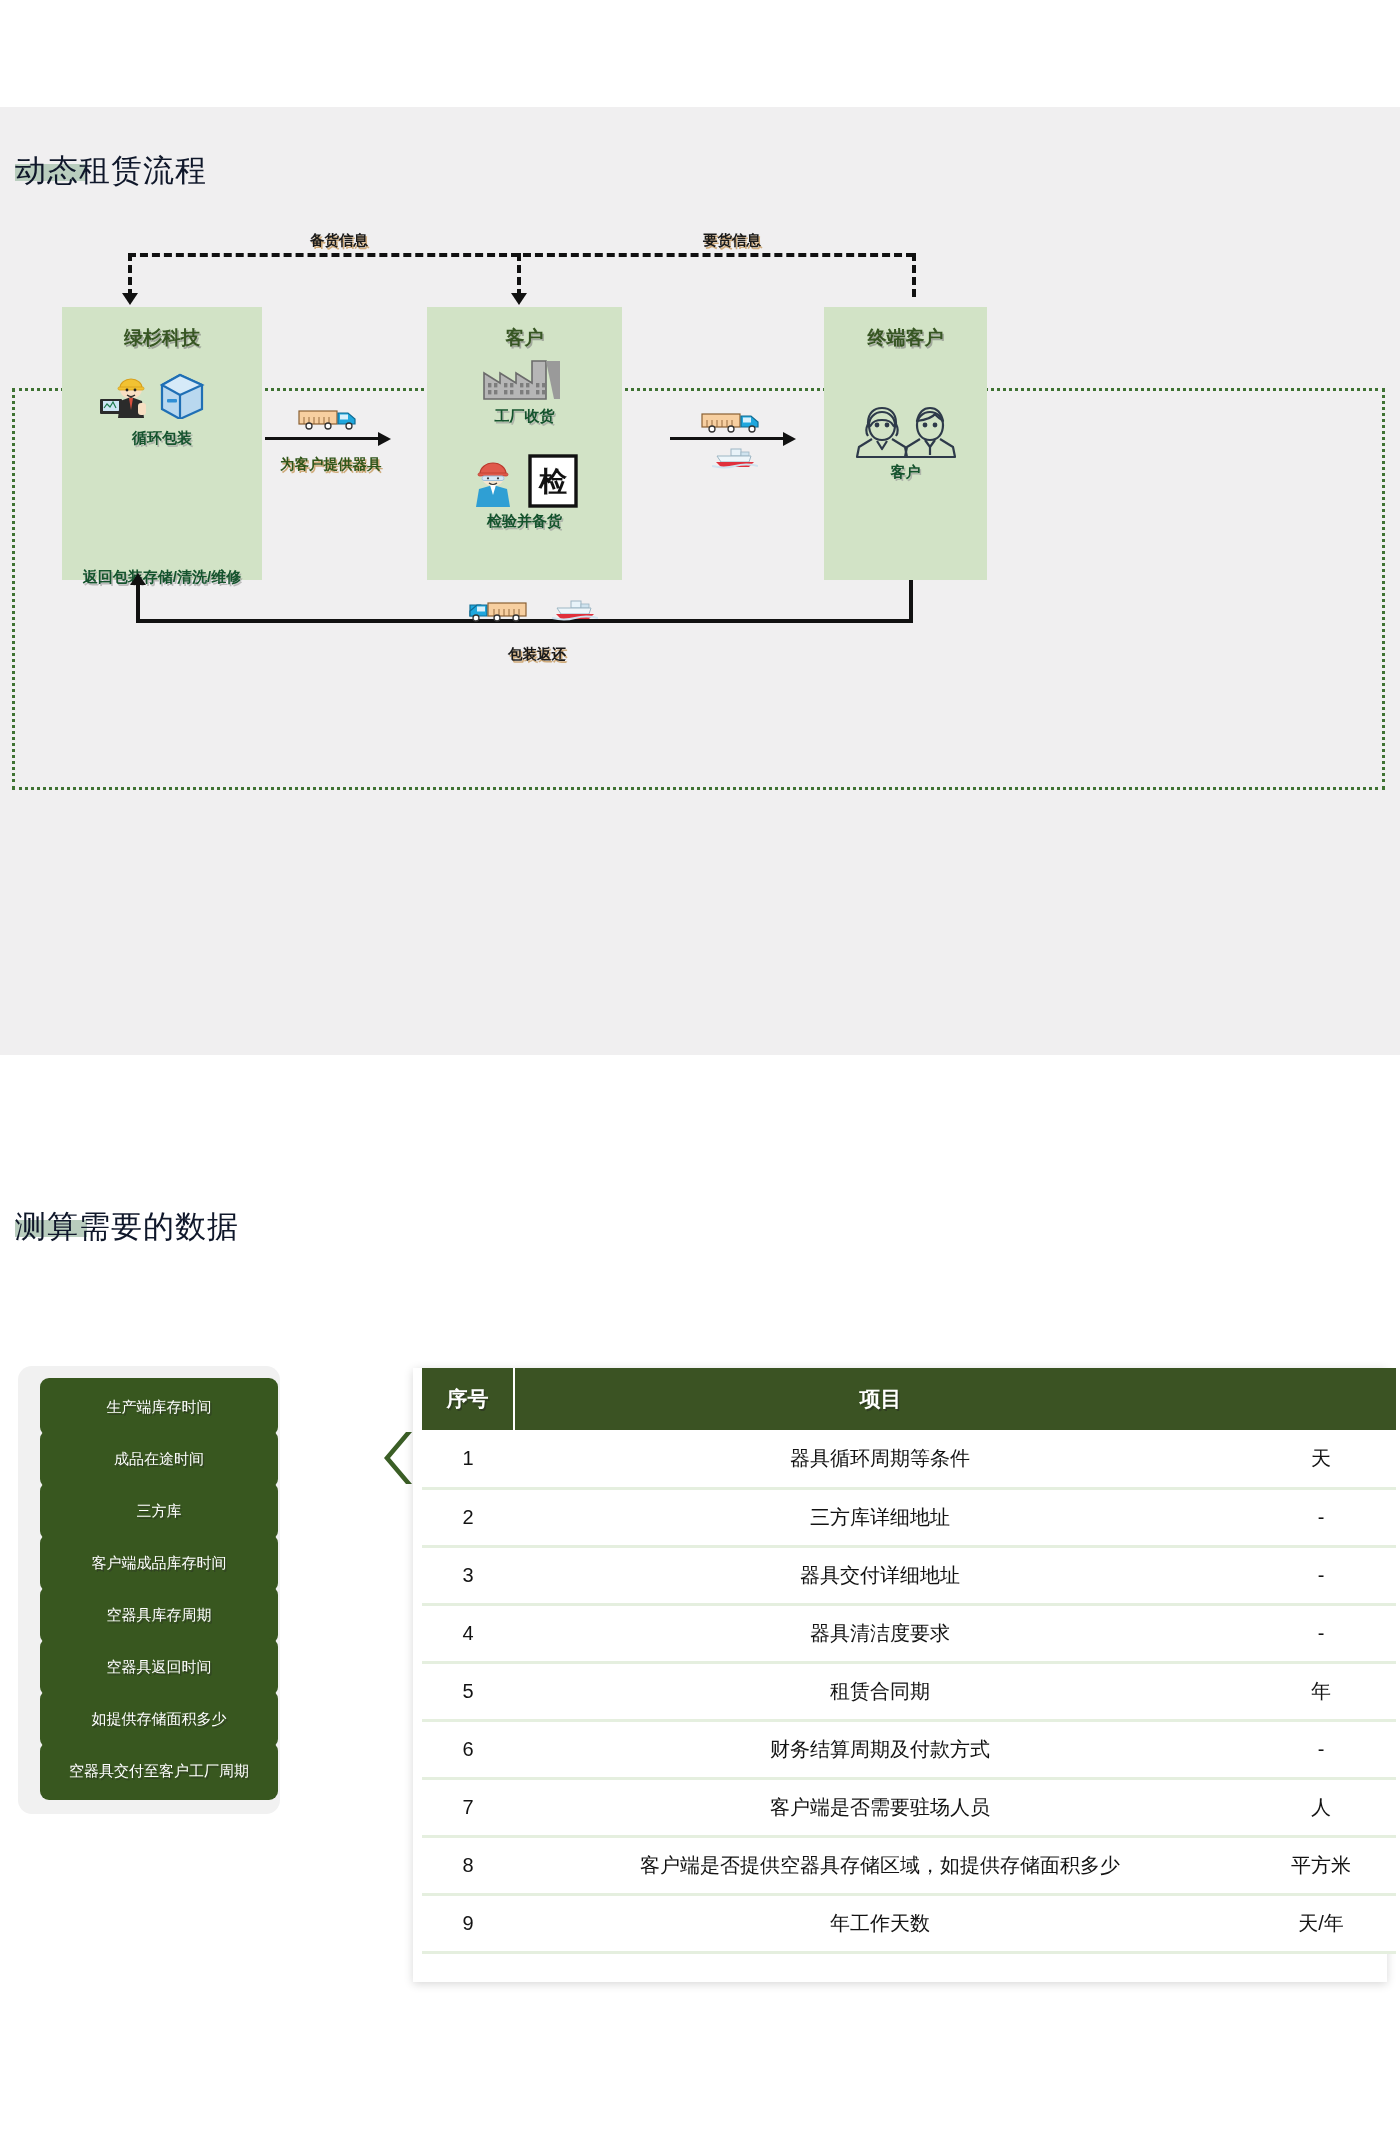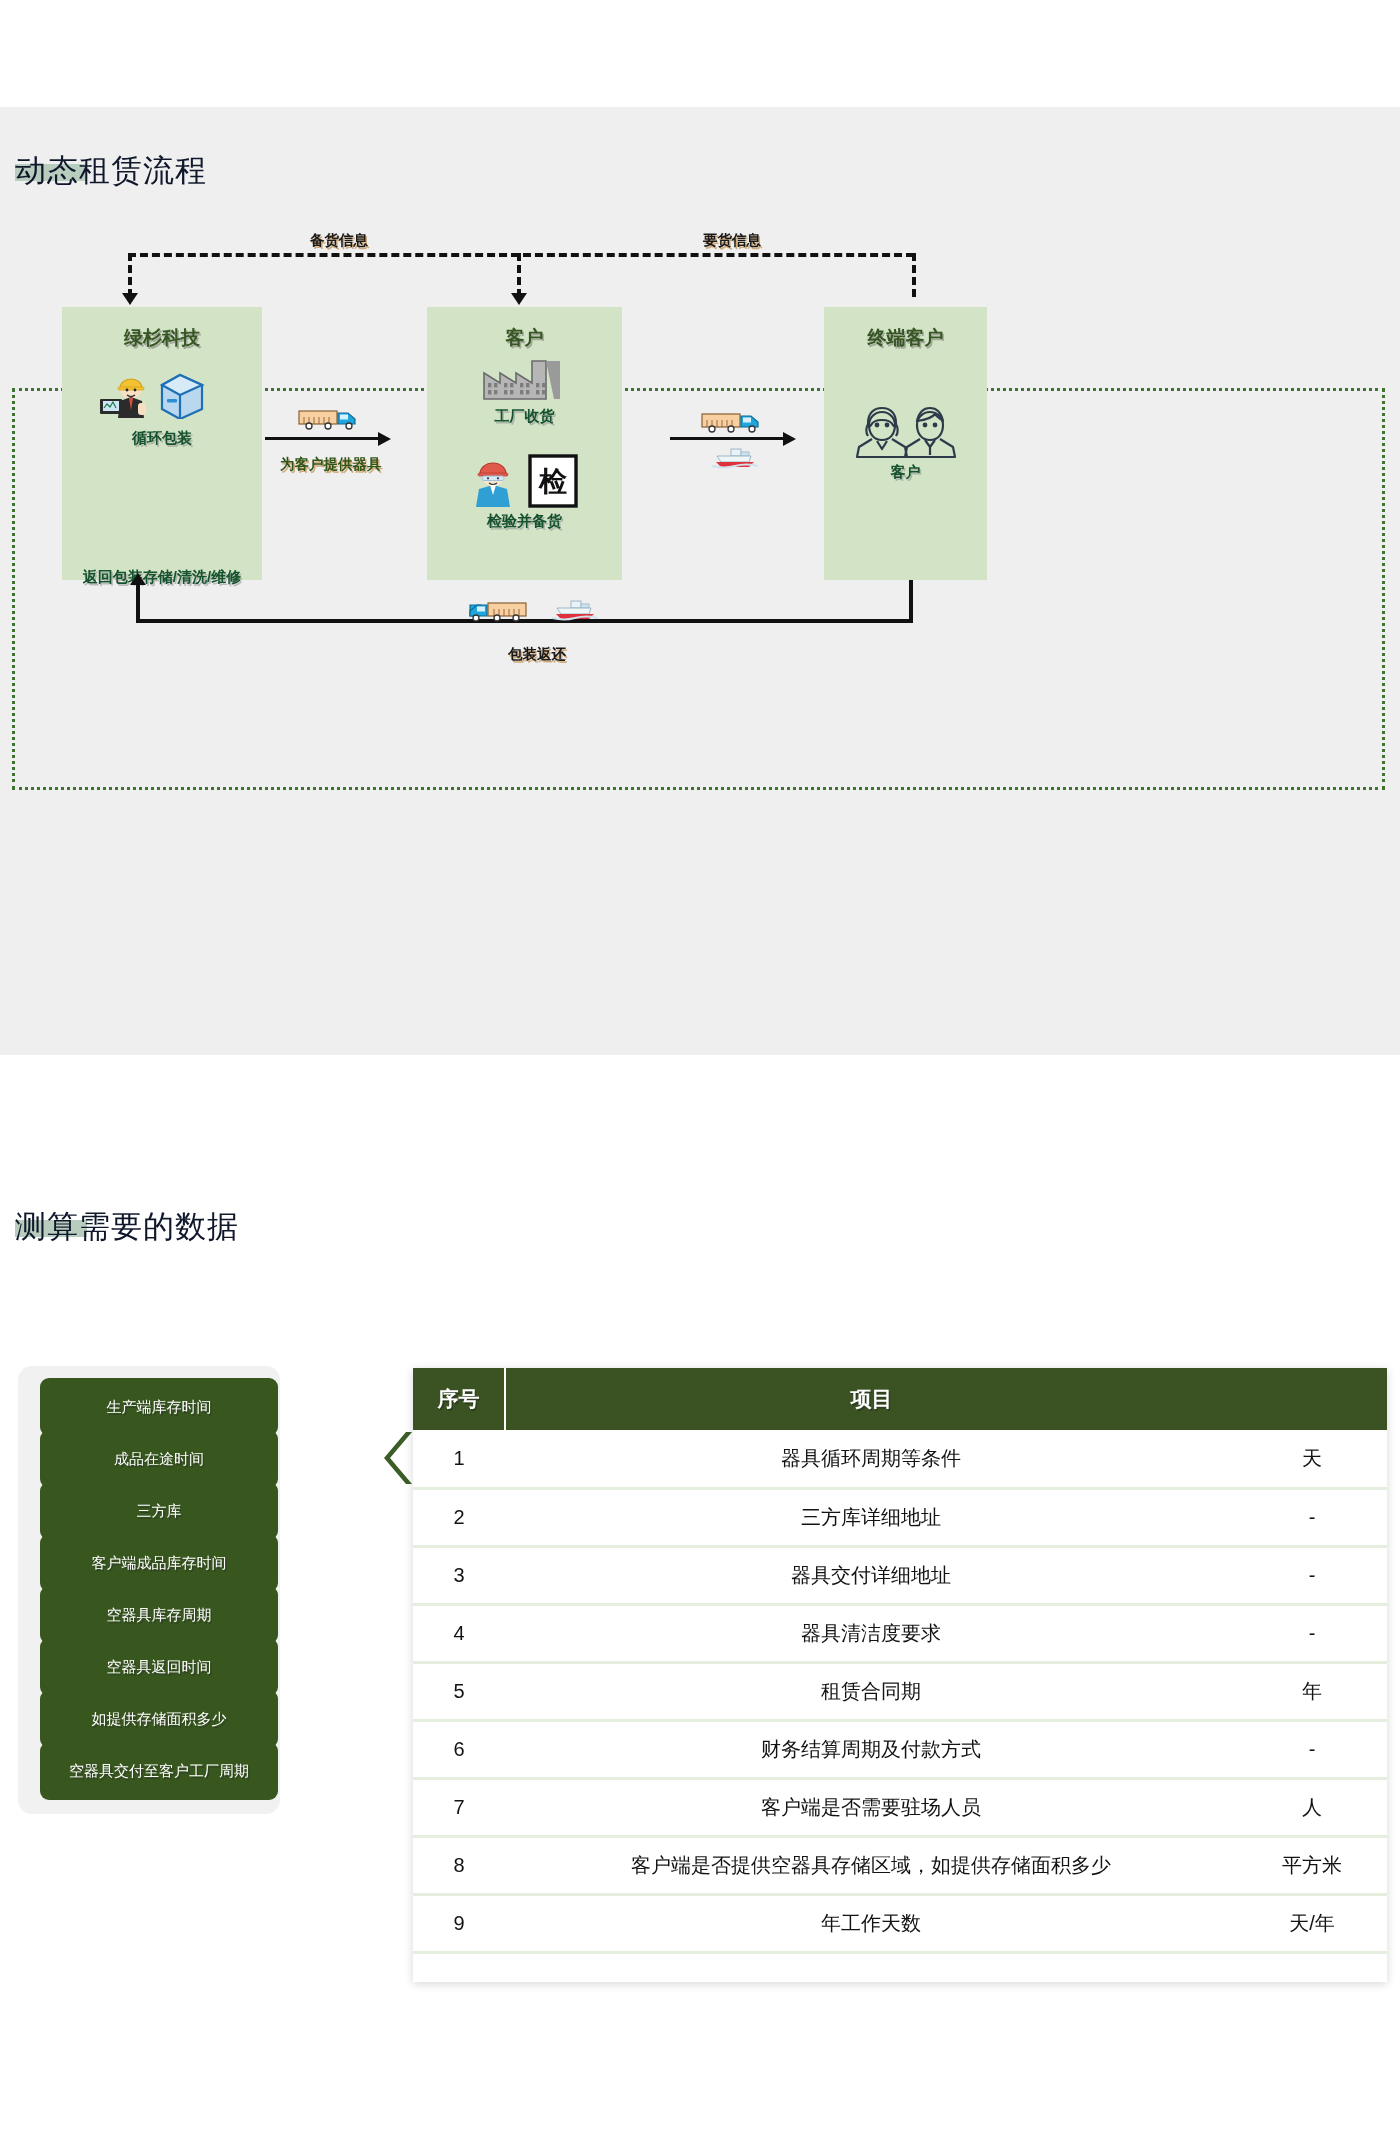--- a/index.html
+++ b/index.html
@@ -154,21 +154,21 @@
     width: 32px; height: 56px;
   }
 
   .table-card {
     position: absolute;
     left: 413px; top: 1368px;
     width: 974px; height: 614px;
     background: #ffffff;
     box-shadow: 0 2px 9px rgba(0,0,0,0.16);
   }
-  table.data { width: 100%; border-collapse: collapse; table-layout: fixed; }
+  table.data { width: 100%; border-collapse: collapse; table-layout: fixed; margin-left: 9px; }
   table.data thead th {
     background: #3b5323;
     color: #ffffff;
     font-size: 21px;
     font-weight: bold;
     height: 62px;
     text-shadow: 1.5px 1.5px 0 rgba(30,30,30,0.4);
   }
   table.data thead th.c-no { width: 92px; border-right: 2px solid #ffffff; }
   table.data thead th.c-unit { width: 150px; }

